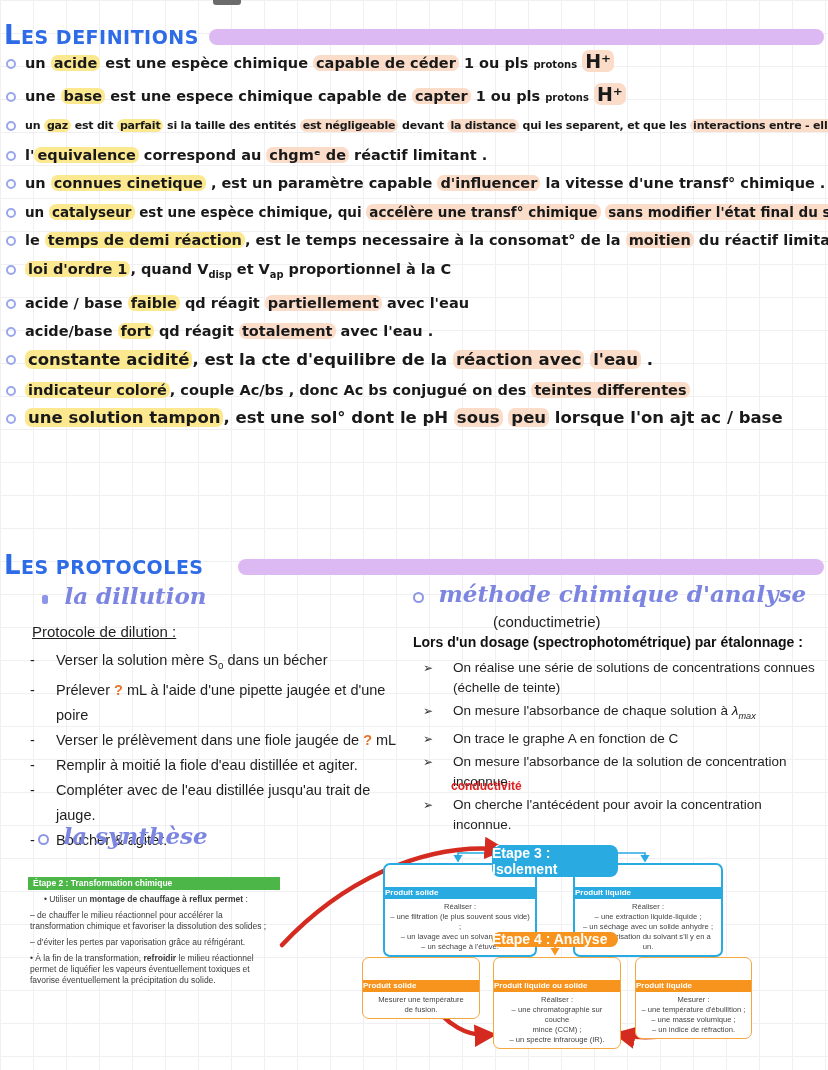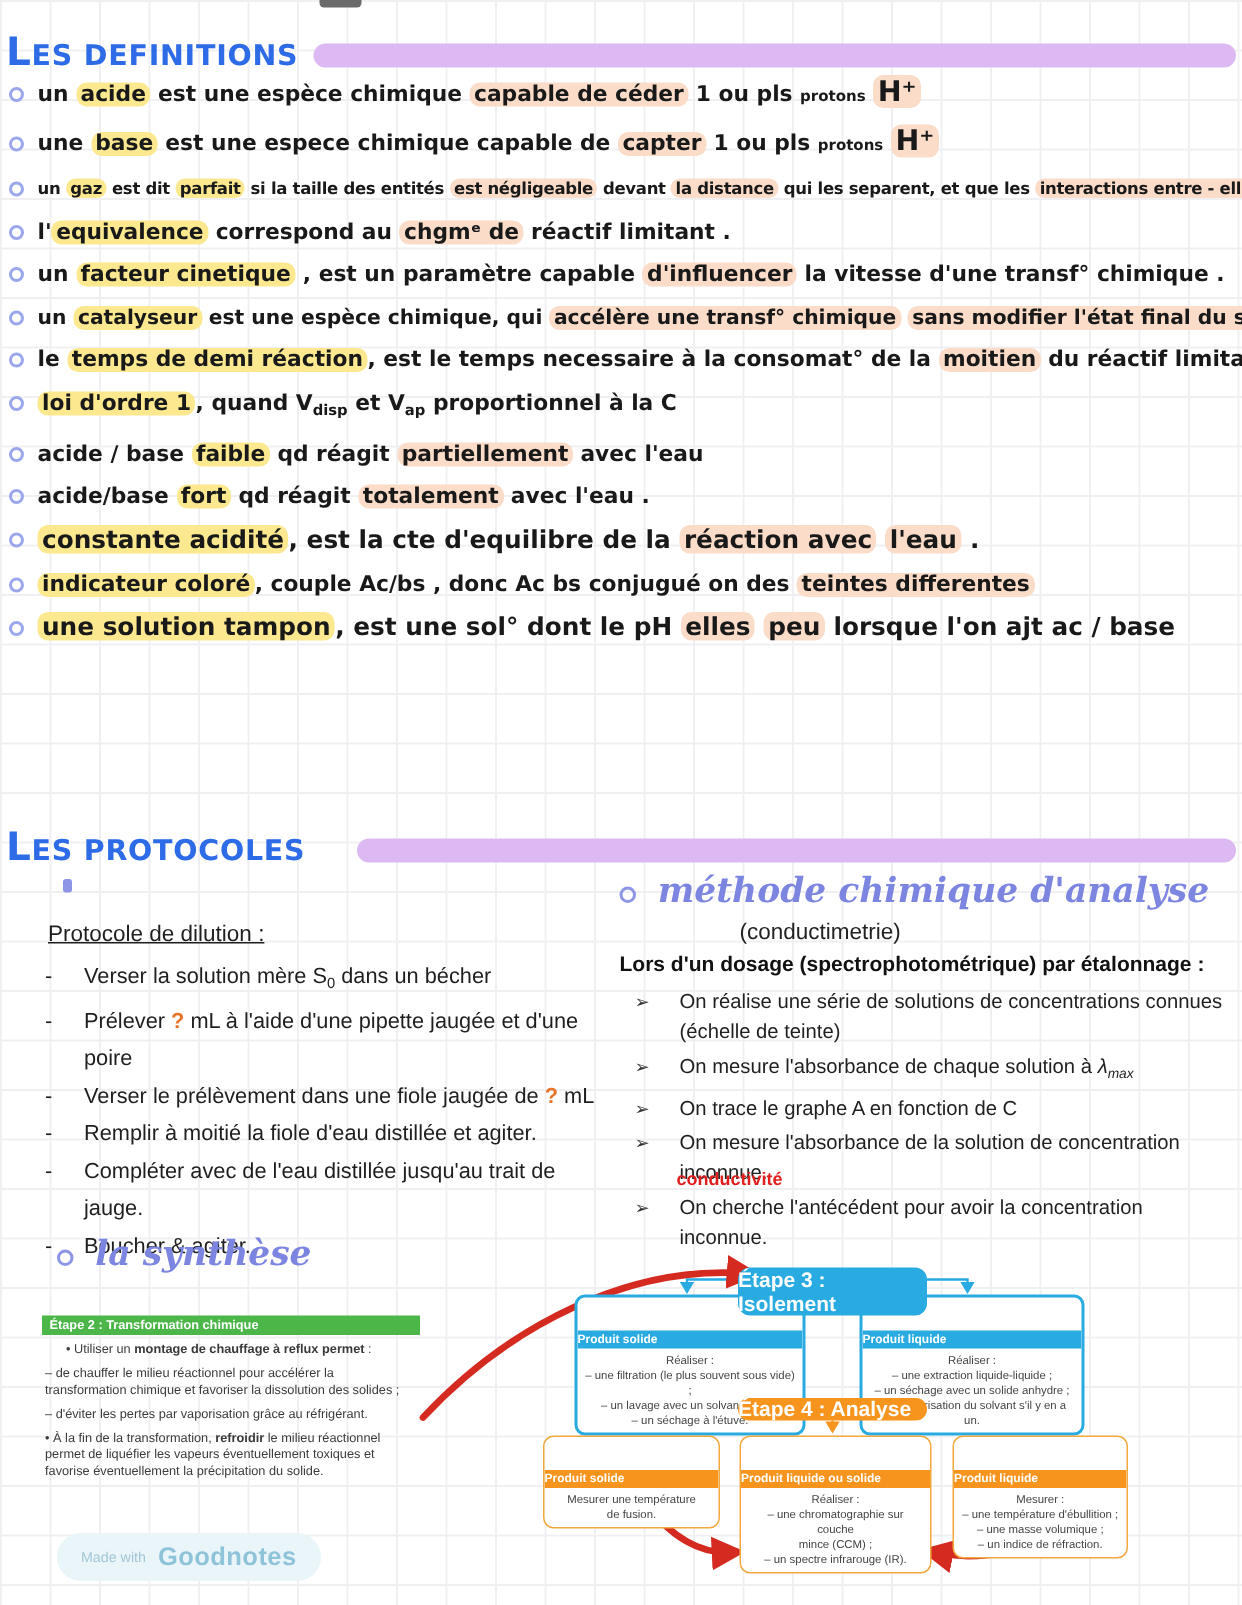--- a/index.html
+++ b/index.html
@@ -87,39 +87,40 @@
 
   <div class="marker-row" style="top:22px;">
     <span class="marker-title">LES DEFINITIONS</span>
     <span class="pill"></span>
   </div>
   <div class="defs">
       <div class="def-line"><span class="bullet"></span><span>un </span><span class="hl-y">acide</span><span> est une espèce chimique </span><span class="hl-p">capable de céder</span><span> 1 ou pls </span><span class="sm">protons</span><span>  </span><span class="hl-p big">H⁺</span></div>
       <div class="def-line"><span class="bullet"></span><span>une </span><span class="hl-y">base</span><span> est une espece chimique capable de </span><span class="hl-p">capter</span><span> 1 ou pls </span><span class="sm">protons</span><span>  </span><span class="hl-p big">H⁺</span></div>
       <div class="def-line smline"><span class="bullet"></span><span>un </span><span class="hl-y">gaz</span><span> est dit </span><span class="hl-y">parfait</span><span> si la taille des entités </span><span class="hl-p">est négligeable</span><span> devant </span><span class="hl-p">la distance</span><span> qui les separent, et que les </span><span class="hl-p">interactions entre - elles sont negligeable</span></div>
       <div class="def-line"><span class="bullet"></span><span>l'</span><span class="hl-y">equivalence</span><span> correspond au </span><span class="hl-p">chgmᵉ de</span><span> réactif limitant .</span></div>
-      <div class="def-line"><span class="bullet"></span><span>un </span><span class="hl-y">facteur cinetique</span><span> , est un paramètre capable </span><span class="hl-p">d'influencer</span><span> la vitesse d'une transf° chimique .</span></div>
+      <div class="def-line"><span class="bullet"></span><span>un </span><span class="hl-y">connues cinetique</span><span> , est un paramètre capable </span><span class="hl-p">d'influencer</span><span> la vitesse d'une transf° chimique .</span></div>
       <div class="def-line mdline"><span class="bullet"></span><span>un </span><span class="hl-y">catalyseur</span><span> est une espèce chimique, qui </span><span class="hl-p">accélère une transf° chimique</span><span> </span><span class="hl-p">sans modifier l'état final du système</span></div>
       <div class="def-line"><span class="bullet"></span><span>le </span><span class="hl-y">temps de demi réaction</span><span>, est le temps necessaire à la consomat° de la </span><span class="hl-p">moitien</span><span> du réactif limitant.</span></div>
       <div class="def-line"><span class="bullet"></span><span class="hl-y">loi d'ordre 1</span><span>, quand </span><span>V</span><span class="sub sm">disp</span><span> et V</span><span class="sub sm">ap</span><span> proportionnel à la C</span></div>
       <div class="def-line"><span class="bullet"></span><span>acide / base </span><span class="hl-y">faible</span><span> qd réagit </span><span class="hl-p">partiellement</span><span> avec l'eau</span></div>
       <div class="def-line"><span class="bullet"></span><span>acide/base </span><span class="hl-y">fort</span><span> qd réagit </span><span class="hl-p">totalement</span><span> avec l'eau .</span></div>
       <div class="def-line lgline"><span class="bullet"></span><span class="hl-y">constante acidité</span><span>, est la cte d'equilibre de la </span><span class="hl-p">réaction avec</span><span> </span><span class="hl-p">l'eau</span><span> .</span></div>
       <div class="def-line"><span class="bullet"></span><span class="hl-y">indicateur coloré</span><span>, couple Ac/bs , donc Ac bs conjugué on des </span><span class="hl-p">teintes differentes</span></div>
-      <div class="def-line lgline"><span class="bullet"></span><span class="hl-y">une solution tampon</span><span>, est une sol° dont le pH </span><span class="hl-p">elles</span><span> </span><span class="hl-p">peu</span><span> lorsque l'on ajt ac / base</span></div>
+      <div class="def-line lgline"><span class="bullet"></span><span class="hl-y">une solution tampon</span><span>, est une sol° dont le pH </span><span class="hl-p">sous</span><span> </span><span class="hl-p">peu</span><span> lorsque l'on ajt ac / base</span></div>
     </div>
 
   <div class="marker-row" style="top:552px;width:820px;gap:24px;">
     <span class="marker-title">LES PROTOCOLES</span>
     <span class="pill"></span>
   </div>
 
   <div class="col-left">
     <div style="padding-left:14px;">
       <span class="sq-bullet"></span>
+      <span class="cursive">la dillution</span>
     </div>
     <div class="subtitle">Protocole de dilution :</div>
     <div class="dil-list">
         <div class="dil-item">
           <span class="dash">-</span>
           <span><span>Verser la solution mère S</span><span class="sub">0</span><span> dans un bécher</span></span>
         </div>
         <div class="dil-item">
           <span class="dash">-</span>
           <span><span>Prélever </span><span class="q">?</span><span> mL à l'aide d'une pipette jaugée et d'une poire</span></span>
@@ -257,17 +258,13 @@
     <div class="fbox borange" style="left:365px;top:122px;width:115px;">
       <div class="fhead orange">Produit liquide</div>
       <div class="fbody">Mesurer :
 – une température d'ébullition ;
 – une masse volumique ;
 – un indice de réfraction.</div>
     </div>
 
   </div>
 
-  <div class="badge">
-    <span class="mw">Made with</span>
-    <span class="gn">Goodnotes</span>
-  </div>
 </div>
 
 </body></html>

